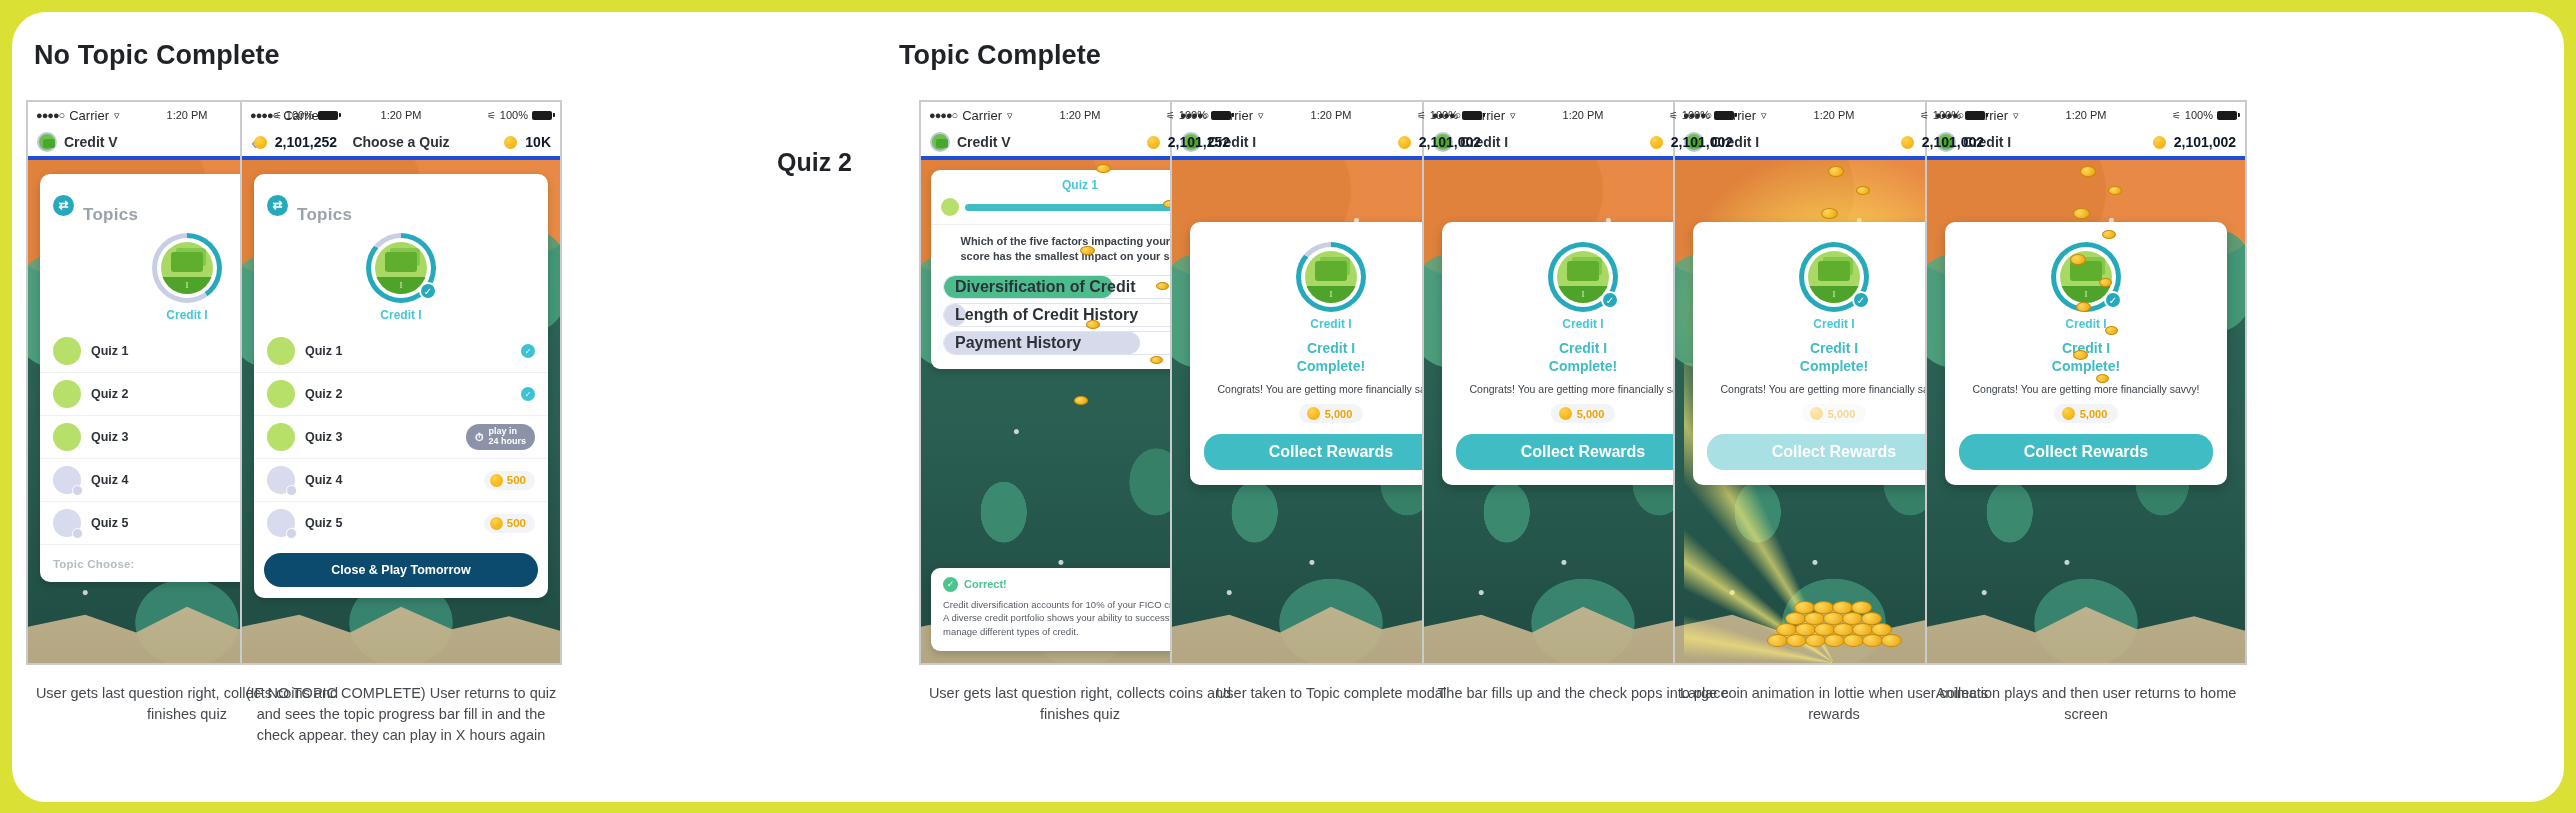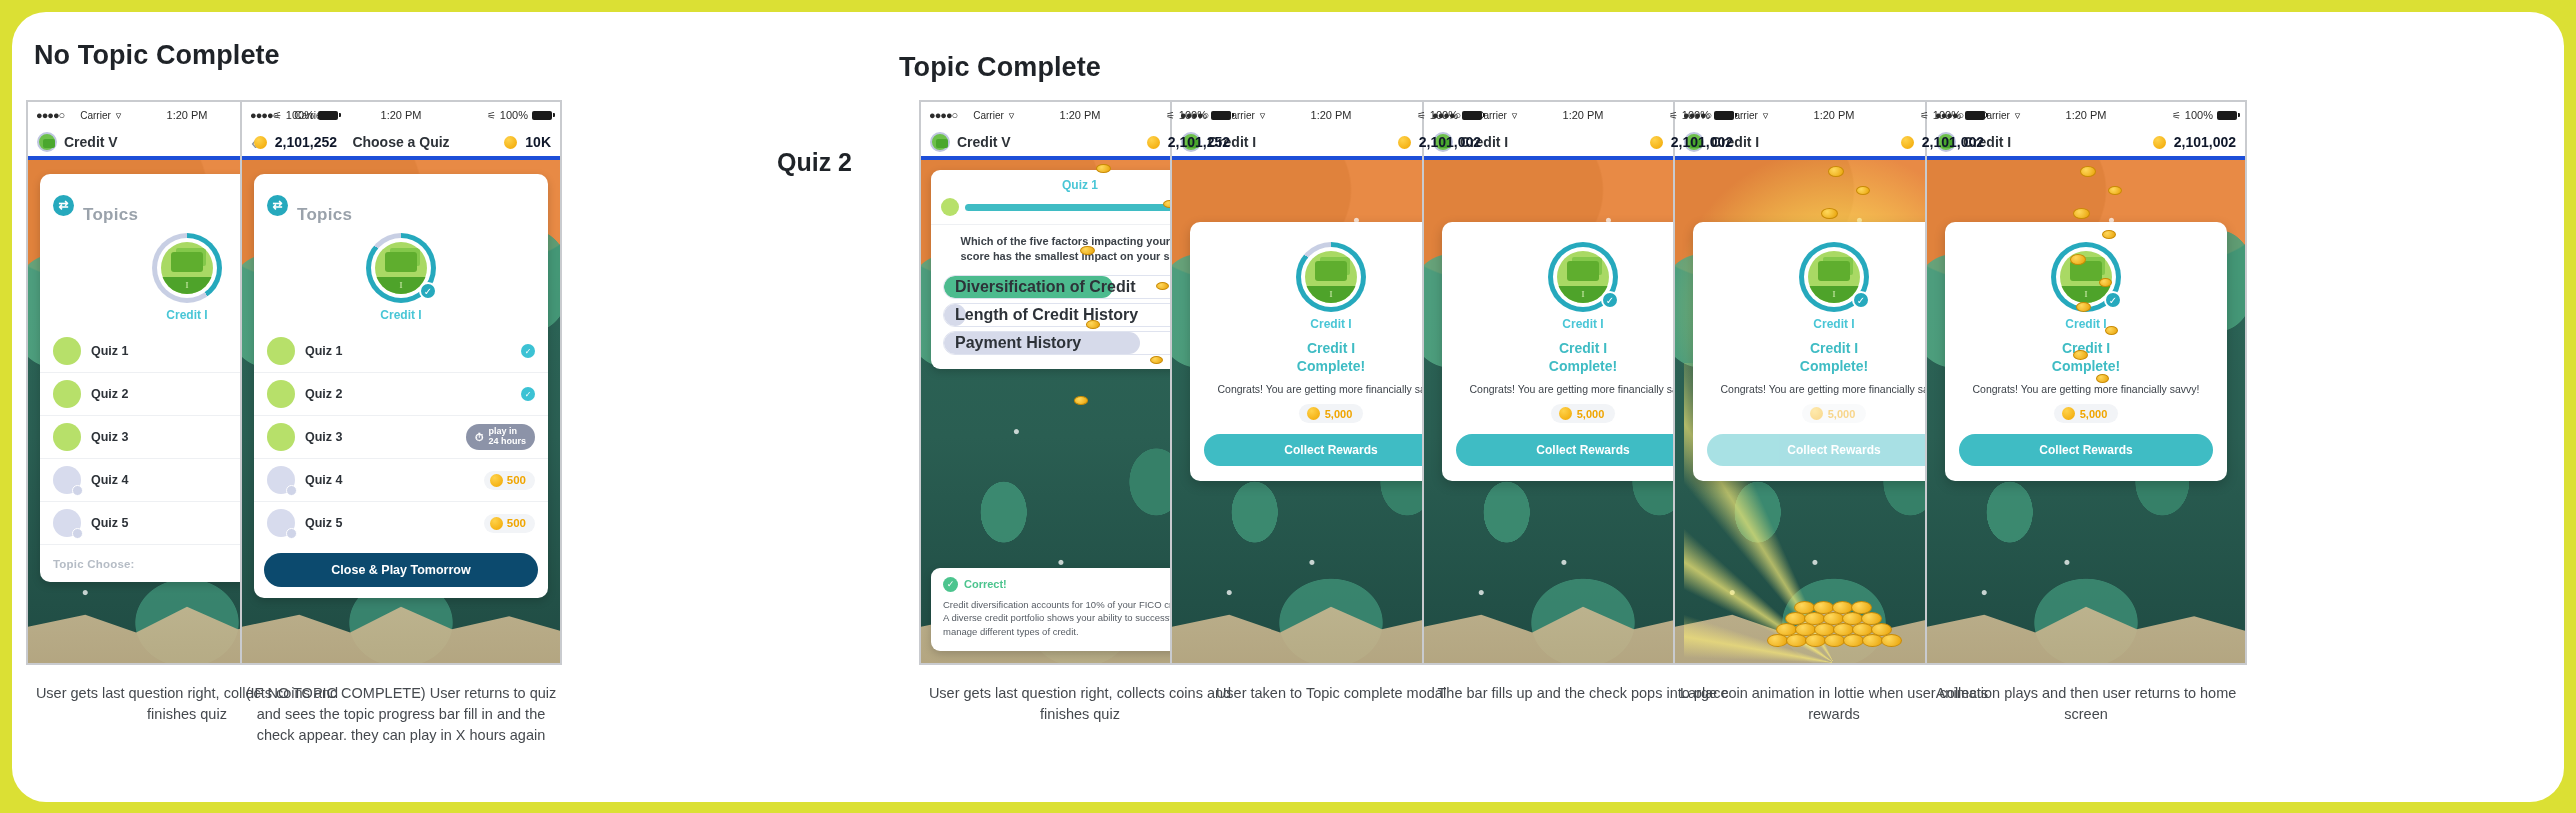--- a/index.html
+++ b/index.html
@@ -18,21 +18,21 @@
   }
   
   .section-title {
     position: absolute;
     font-size: 27px;
     font-weight: bold;
     color: #1f2328;
     letter-spacing: 0.1px;
   }
   #sec-left  { left: 22px;  top: 28px; }
-  #sec-right { left: 887px; top: 28px; margin-top: 12px; }
+  #sec-right { left: 887px; top: 28px; }
 
   .quiz2-label {
     position: absolute;
     left: 765px; top: 136px;
     font-size: 25px; font-weight: bold; color: #1f2328;
   }
 
   
   .phone {
     position: absolute;
@@ -43,21 +43,21 @@
   }
   .statusbar {
     position: relative;
     height: 26px; width: 100%;
     background: #fff;
     display: flex; align-items: center;
     padding: 0 8px;
     font-size: 11px; color: #2b2b2b;
   }
   .sb-dots { letter-spacing: -1px; font-size: 11px; }
-  .sb-carrier { margin-left: 16px; font-size: 10px; }
+  .sb-carrier { margin-left: 5px; font-size: 13px; }
   .sb-wifi { margin-left: 5px; font-size: 11px; }
   .sb-time { position: absolute; left: 0; right: 0; text-align: center; font-size: 11px; }
   .sb-right { margin-left: auto; display: flex; align-items: center; gap: 4px; z-index:2; }
   .sb-batt {
     display: inline-block; width: 20px; height: 9px;
     background: #1b1b1b; border-radius: 2px;
     position: relative;
   }
   .sb-batt::after {
     content:""; position:absolute; right:-3px; top:2.5px;
@@ -277,21 +277,21 @@
   .modal-sub { font-size:10.5px; color:#3c4249; text-align:center; line-height:1.35; margin-top:7px; }
   .modal-coin {
     margin-top:8px;
     display:flex; align-items:center; gap:5px;
     background:#f2f4f7; border-radius:11px; padding:3px 11px 3px 8px;
     font-size:11px; font-weight:bold; color:#f0a500;
   }
   .modal-cta {
     margin-top:11px; width:100%;
     background:#3fbcc4; color:#fff; border:none; border-radius:17px;
-    padding:9px 0; font-size:12px; font-weight:bold;
+    padding:9px 0; font-size:16px; font-weight:bold;
     font-family:"Liberation Sans",sans-serif; cursor:pointer;
   }
   .modal.dim .modal-coin, .modal.dim .modal-cta { opacity:.45; }
 
   
   .glow {
     position:absolute; left:50%; top:30%; transform:translate(-50%,-50%);
     width:329px; height:329px; pointer-events:none;
     background: radial-gradient(circle, rgba(255,246,150,.95) 0%, rgba(255,232,90,.55) 38%, rgba(255,225,60,0) 70%);
   }

